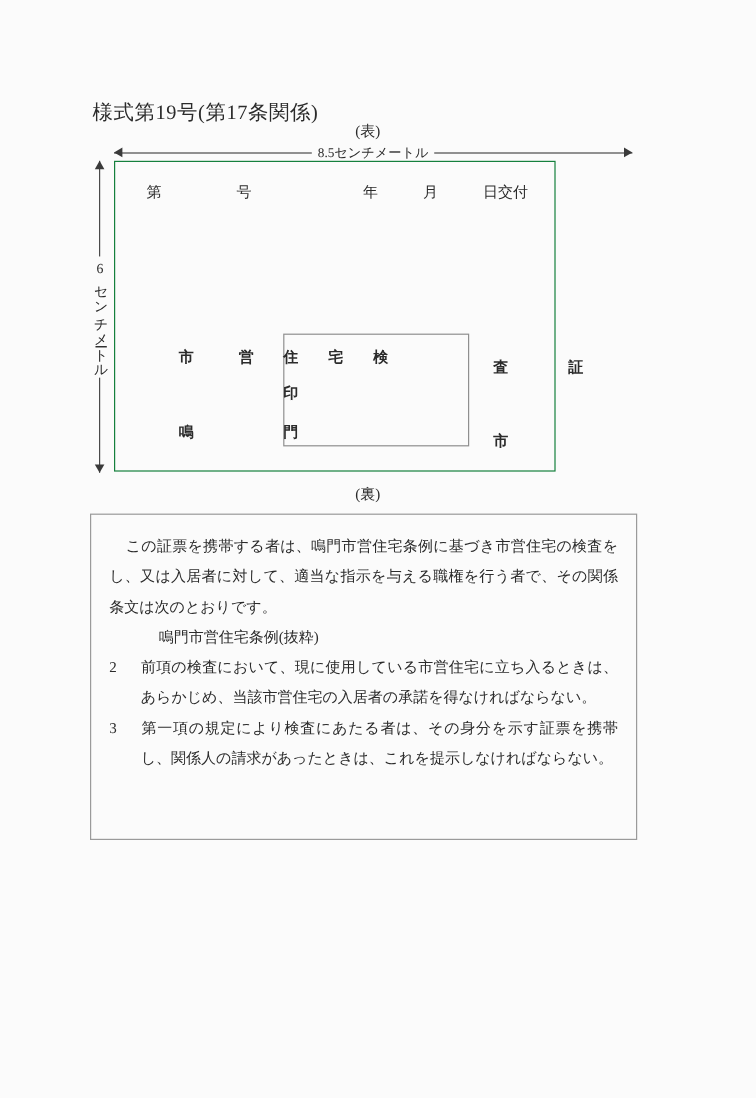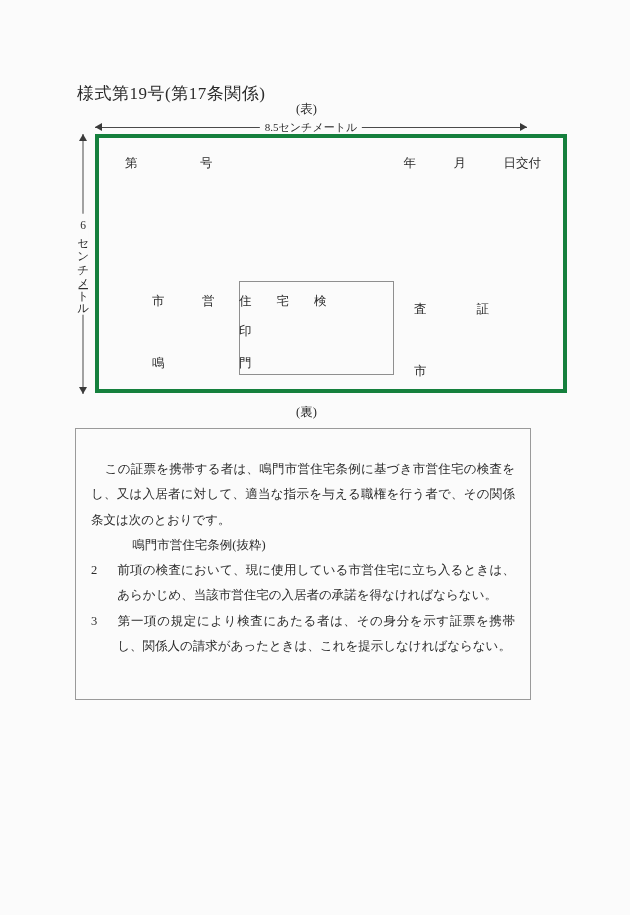--- a/index.html
+++ b/index.html
@@ -116,23 +116,23 @@
     writing-mode: vertical-rl;
     text-orientation: upright;
     white-space: nowrap;
   }
 
   
   .card {
     position: absolute;
     left: 95px;
     top: 134px;
-    width: 472px;
+    width: 368px;
     height: 259px;
-    border: 4px solid #15803d;
+    border: 1px solid #15803d;
     background: #fbfbfb;
     box-sizing: border-box;
   }
 
   .card-row-top {
     position: absolute;
     left: 26px;
     right: 22px;
     top: 14px;
     height: 22px;
@@ -165,20 +165,21 @@
   .col-shimei   { width: 154px; }
   .col-seinen   { width: 109px; }
 
   
   .titleblock {
     position: absolute;
     left: 26px;
     top: 148px;
     width: 386px;
     height: 96px;
+    font-weight: bold;
   }
   .title-line {
     position: absolute;
     left: 0;
     right: 0;
     height: 30px;
     display: flex;
     align-items: center;
     font-size: 12.5px;
     white-space: pre;
@@ -221,21 +222,21 @@
   
   .textbox {
     position: absolute;
     left: 75px;
     top: 428px;
     width: 456px;
     height: 272px;
     border: 1px solid #9a9a9a;
     box-sizing: border-box;
     background: #fbfbfb;
-    padding: 28px 15px 0 15px;
+    padding: 14px 15px 0 15px;
   }
   .tb-p {
     font-size: 12.5px;
     line-height: 2.02;
     margin: 0;
     text-align: justify;
     text-justify: inter-ideograph;
   }
   .tb-p.indent1 { text-indent: 1.1em; }
   .tb-p.heading { text-indent: 3.3em; }

